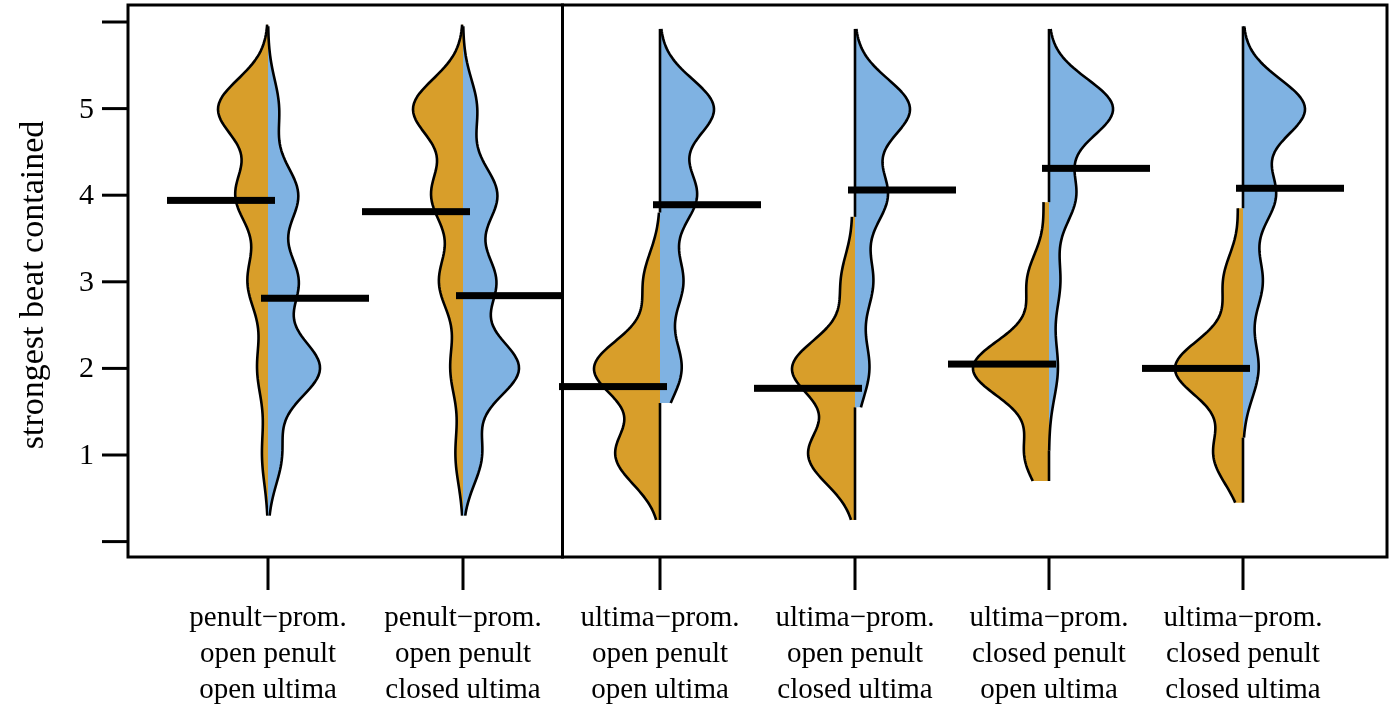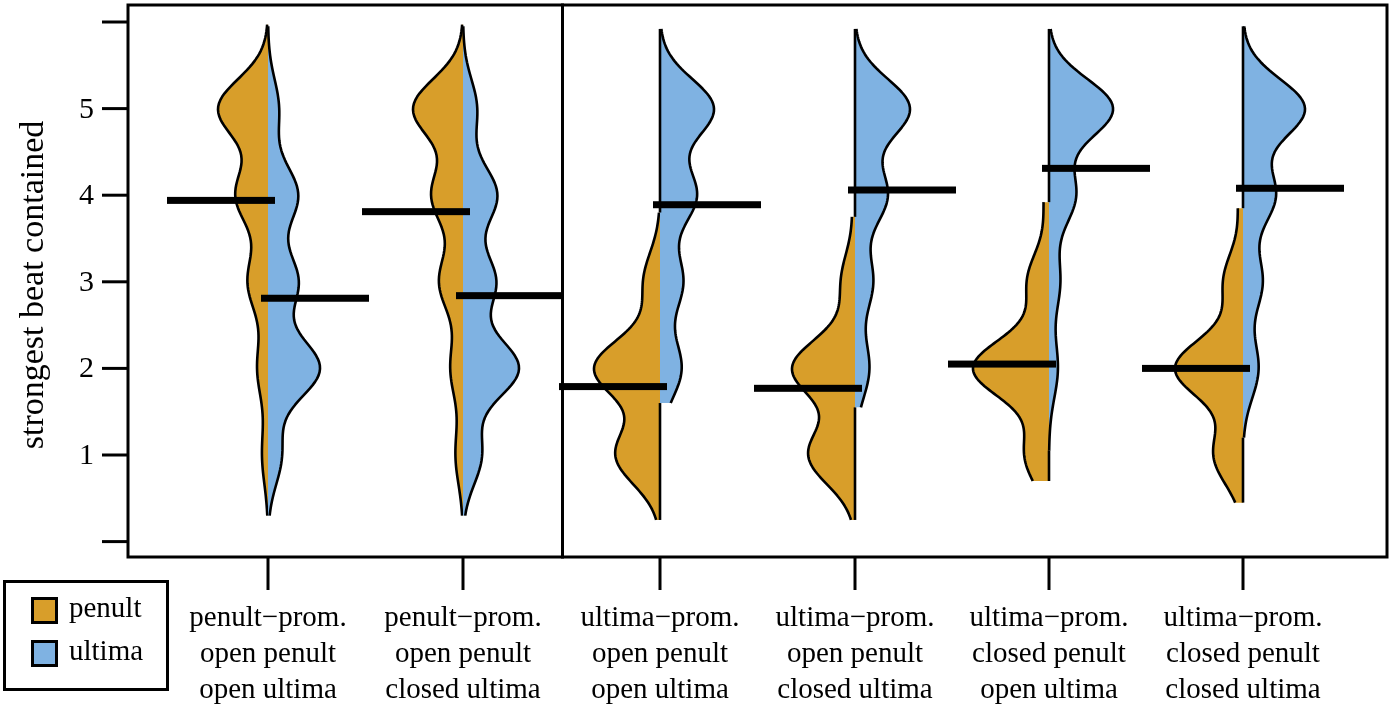--- a/index.html
+++ b/index.html
@@ -119,23 +119,13 @@
         <div>closed penult</div>
         <div>open ultima</div>
       </div>
       <div class="xcat" style="left: 1128px;">
         <div>ultima−prom.</div>
         <div>closed penult</div>
         <div>closed ultima</div>
       </div>
     </div>
 
-  <div id="legend">
-    <div class="leg-item" style="top:14px;">
-      <span class="leg-swatch" id="sw0" style="background: rgb(216, 158, 42);"></span>
-      <span class="leg-text">penult</span>
-    </div>
-    <div class="leg-item" style="top:57px;">
-      <span class="leg-swatch" id="sw1" style="background: rgb(127, 178, 226);"></span>
-      <span class="leg-text">ultima</span>
-    </div>
-  </div>
 </div>
 
 </body></html>

